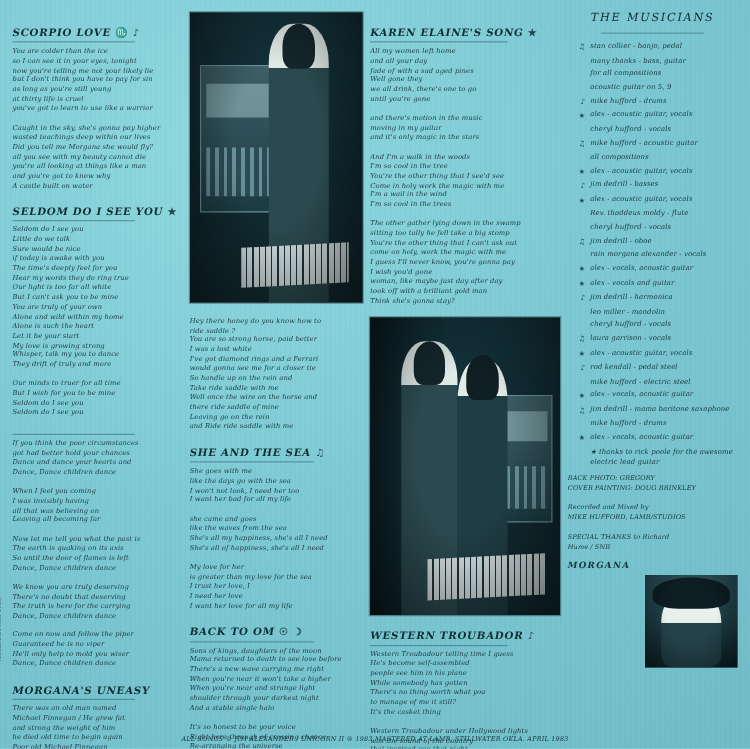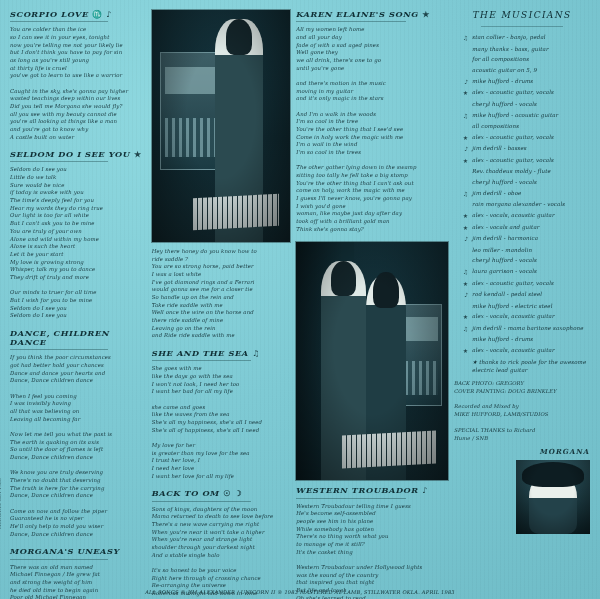--- a/index.html
+++ b/index.html
@@ -39,21 +39,21 @@
   .col.right{flex:1.02 1 0;}
 
   
   .hand{
     font-family:"DejaVu Serif",serif;
     font-style:italic;
     color:#16363c;
     line-height:1.12;
     letter-spacing:.1px;
   }
-  .song{margin-bottom:9px;}
+  .song{margin-bottom:9px;margin-top:12px;}
   .song h3{
     margin:0 0 2px 0;
     font-size:8.2px;
     font-weight:700;
     font-style:italic;
     letter-spacing:.6px;
     text-transform:uppercase;
     color:#0f2f35;
     font-family:"DejaVu Serif",serif;
   }
@@ -173,21 +173,21 @@
     border-radius:46% 46% 20% 20%/40% 40% 16% 16%;
   }
   .portrait .hair{
     position:absolute;left:8%;top:2%;width:84%;height:34%;
     background:#0d1d22;border-radius:50% 50% 34% 34%;
   }
   .portrait .vg{position:absolute;inset:0;background:radial-gradient(ellipse at 50% 40%,rgba(0,0,0,0) 40%,rgba(0,0,0,.5) 100%);}
 
   .morgana-label{
     font-family:"DejaVu Serif",serif;font-style:italic;font-weight:700;
-    font-size:7px;letter-spacing:1px;margin:6px 0 2px 0;text-align:right;
+    font-size:7px;letter-spacing:1px;margin:6px 0 2px 0;
   }
 
   .footer{
     position:absolute;left:10px;right:10px;bottom:4px;
     text-align:center;
     font-family:"DejaVu Serif",serif;font-style:italic;
     font-size:5.1px;letter-spacing:.2px;
     color:#143338;
   }
   .sidemark{
@@ -244,21 +244,20 @@
 My love is growing strong
 Whisper, talk my you to dance
 They drift of truly and more
 
 Our minds to truer for all time
 But I wish for you to be mine
 Seldom do I see you
 Seldom do I see you</div>
       </div>
       <div class="song">
-        <h3><span>DANCE, CHILDREN DANCE</span></h3>
         <div class="rule"></div>
         <div class="lyr">If you think the poor circumstances
 got had better hold your chances
 Dance and dance your hearts and
 Dance, Dance children dance
 
 When I feel you coming
 I was invisibly having
 all that was believing on
 Leaving all becoming far

